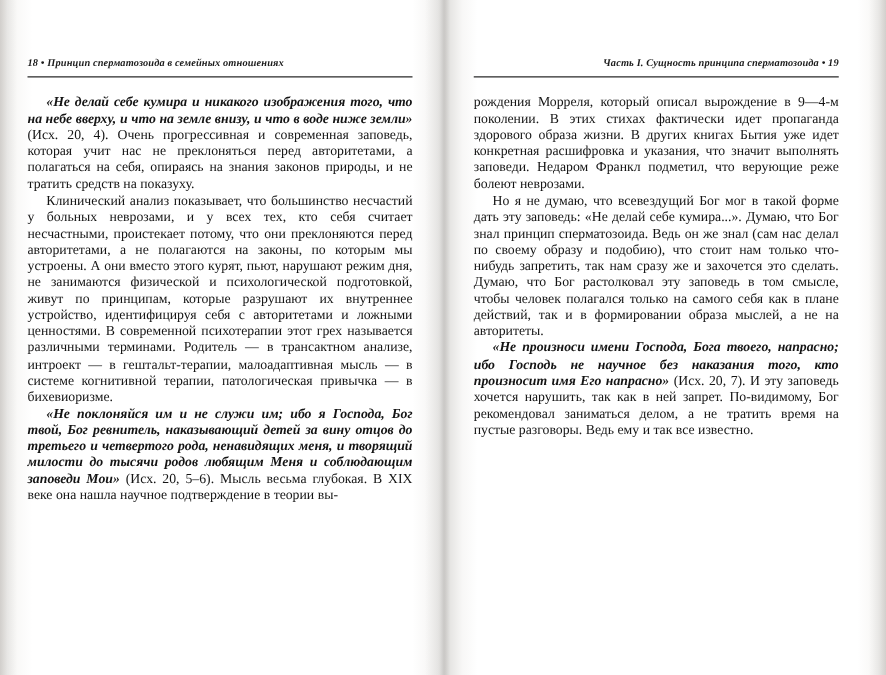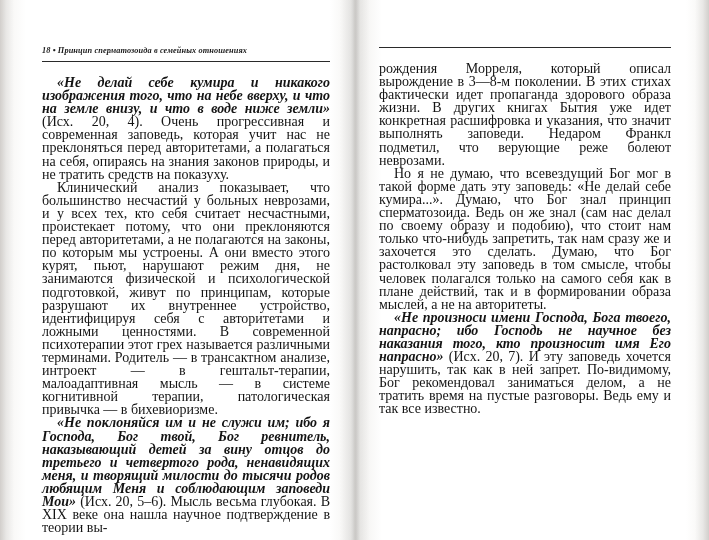--- a/index.html
+++ b/index.html
@@ -26,21 +26,21 @@
   }
   .page {
     position: absolute;
     top: 0;
     height: 540px;
     box-sizing: border-box;
   }
   .page-left {
     left: 0;
     width: 354px;
-    padding: 46px 24px 30px 42px;
+    padding: 46px 24px 30px 22px;
   }
   .page-right {
     left: 355px;
     width: 354px;
     padding: 46px 38px 30px 24px;
   }
   .running-head {
     font-size: 8.3px;
     font-weight: bold;
     font-style: italic;
@@ -54,21 +54,21 @@
   }
   .running-head-right {
     text-align: right;
   }
   .rule {
     border: 0;
     border-top: 0.8px solid #2a2a2a;
     margin: 1px 0 14px 0;
   }
   .col {
-    font-size: 14px;
+    font-size: 11px;
     line-height: 13.1px;
     text-align: justify;
     color: #141414;
     hyphens: auto;
   }
   .col p {
     margin: 0;
     text-indent: 15px;
   }
   .col p.noindent {
@@ -114,23 +114,24 @@
     <div class="running-head running-head-left">18 • Принцип сперматозоида в семейных отношениях</div>
     <hr class="rule">
     <div class="col">
       <p><span class="quote-lead">«Не делай себе кумира и никакого изображения того, что на небе вверху, и что на земле внизу, и что в воде ниже земли»</span><span> (Исх. 20, 4). Очень прогрессивная и современная заповедь, которая учит нас не преклоняться перед авторитетами, а полагаться на себя, опираясь на знания законов природы, и не тратить средств на показуху.</span></p>
       <p><span>Клинический анализ показывает, что большинство несчастий у больных неврозами, и у всех тех, кто себя считает несчастными, проистекает потому, что они преклоняются перед авторитетами, а не полагаются на законы, по которым мы устроены. А они вместо этого курят, пьют, нарушают режим дня, не занимаются физической и психологической подготовкой, живут по принципам, которые разрушают их внутреннее устройство, идентифицируя себя с авторитетами и ложными ценностями. В современной психотерапии этот грех называется различными терминами. Родитель — в трансактном анализе, интроект — в гештальт-терапии, малоадаптивная мысль — в системе когнитивной терапии, патологическая привычка — в бихевиоризме.</span></p>
       <p><span class="quote-lead">«Не поклоняйся им и не служи им; ибо я Господа, Бог твой, Бог ревнитель, наказывающий детей за вину отцов до третьего и четвертого рода, ненавидящих меня, и творящий милости до тысячи родов любящим Меня и соблюдающим заповеди Мои»</span><span> (Исх. 20, 5–6). Мысль весьма глубокая. В XIX веке она нашла научное подтверждение в теории вы-</span></p>
     </div>
   </div>
 
   <div class="page page-right">
+    <div class="running-head running-head-right">Часть I. Сущность принципа сперматозоида • 19</div>
     <hr class="rule">
     <div class="col">
-      <p class="noindent"><span>рождения Морреля, который описал вырождение в 3—8-м поколении. В этих стихах фактически идет пропаганда здорового образа жизни. В других книгах Бытия уже идет конкретная расшифровка и указания, что значит выполнять заповеди. Недаром Франкл подметил, что верующие реже болеют неврозами.</span></p>
+      <p class="noindent"><span>рождения Морреля, который описал вырождение в 9—4-м поколении. В этих стихах фактически идет пропаганда здорового образа жизни. В других книгах Бытия уже идет конкретная расшифровка и указания, что значит выполнять заповеди. Недаром Франкл подметил, что верующие реже болеют неврозами.</span></p>
       <p><span>Но я не думаю, что всевездущий Бог мог в такой форме дать эту заповедь: «Не делай себе кумира...». Думаю, что Бог знал принцип сперматозоида. Ведь он же знал (сам нас делал по своему образу и подобию), что стоит нам только что-нибудь запретить, так нам сразу же и захочется это сделать. Думаю, что Бог растолковал эту заповедь в том смысле, чтобы человек полагался только на самого себя как в плане действий, так и в формировании образа мыслей, а не на авторитеты.</span></p>
       <p><span class="quote-lead">«Не произноси имени Господа, Бога твоего, напрасно; ибо Господь не научное без наказания того, кто произносит имя Его напрасно»</span><span> (Исх. 20, 7). И эту заповедь хочется нарушить, так как в ней запрет. По-видимому, Бог рекомендовал заниматься делом, а не тратить время на пустые разговоры. Ведь ему и так все известно.</span></p>
     </div>
   </div>
 
   <div class="spine-shadow"></div>
   <div class="edge-shadow-left"></div>
   <div class="edge-shadow-right"></div>
 </div>
 

